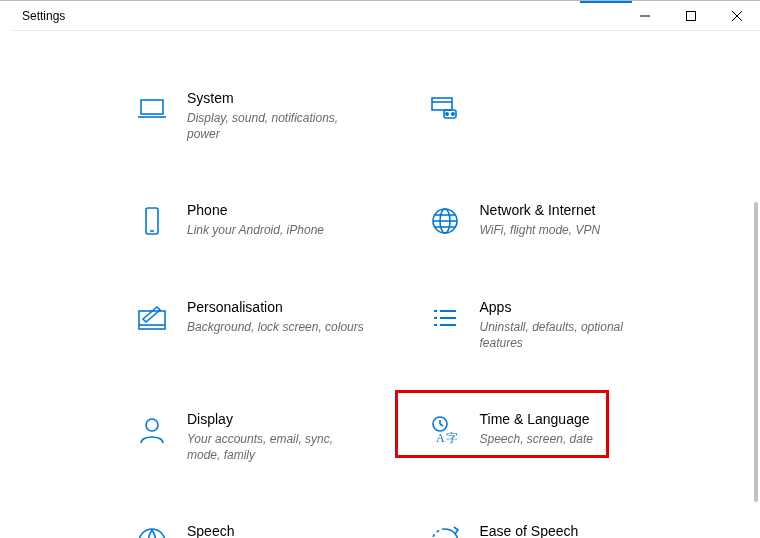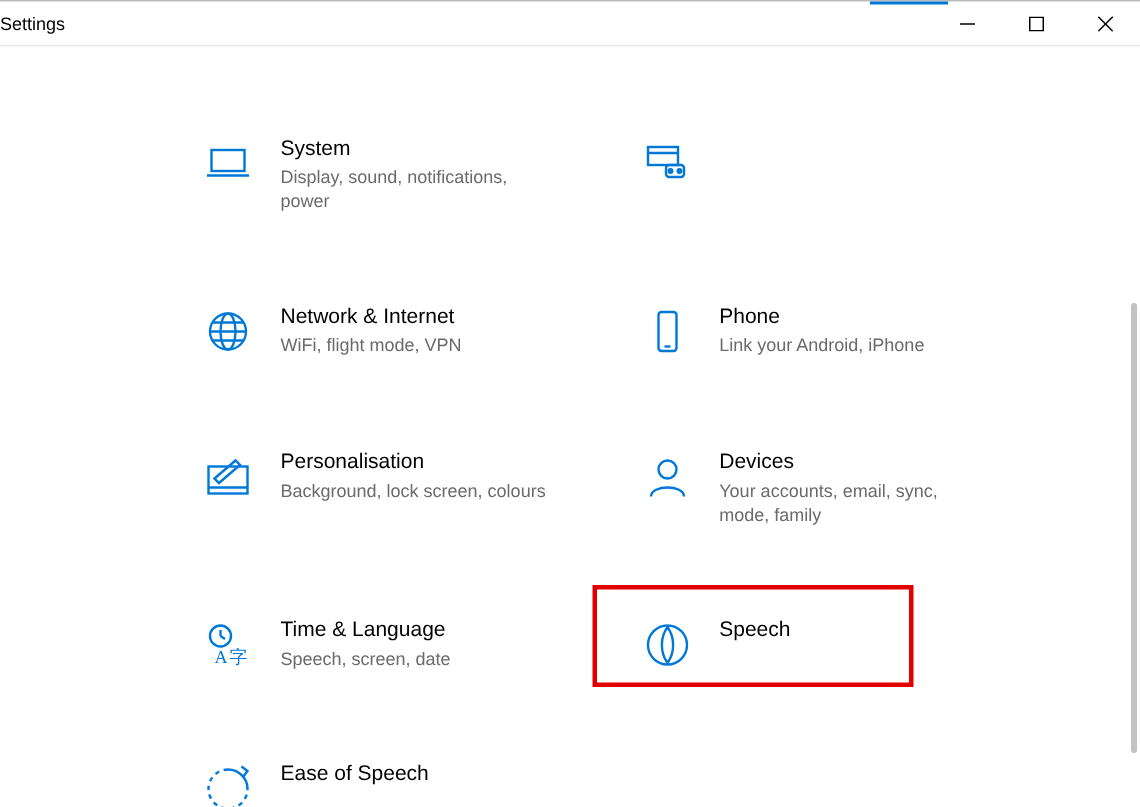--- a/index.html
+++ b/index.html
@@ -19,23 +19,25 @@
     left: 580px;
     width: 52px;
     height: 3px;
     background: #0078d7;
   }
   .titlebar {
     height: 30px;
     display: flex;
     align-items: center;
     justify-content: space-between;
+    padding-left: 10px;
     font-size: 12px;
     color: #000;
     border-bottom: 1px solid #e8e8e8;
+    margin-left: 12px;
   }
   .win-controls {
     display: flex;
   }
   .win-btn {
     width: 46px;
     height: 30px;
     display: flex;
     align-items: center;
     justify-content: center;
@@ -81,20 +83,21 @@
   .cat-text { max-width: 180px; }
   .cat-title {
     font-size: 14px;
     color: #000;
     margin-bottom: 4px;
   }
   .cat-desc {
     font-size: 12px;
     color: #6a6a6a;
     line-height: 1.35;
+    font-style: italic;
   }
   .highlight-box {
     position: absolute;
     border: 3px solid #e00000;
     pointer-events: none;
     left: 395px;
     top: 389px;
     width: 214px;
     height: 68px;
   }
@@ -161,70 +164,86 @@
             <rect x="16" y="18" width="12" height="8" rx="2"></rect>
             <circle cx="19" cy="22" r="1.2" fill="#0078d7"></circle>
             <circle cx="25" cy="22" r="1.2" fill="#0078d7"></circle>
           </svg>
         </span>
       </div>
 
       <div class="category">
         <span class="cat-icon">
           <svg width="34" height="34" viewBox="0 0 34 34" fill="none" stroke="#0078d7" stroke-width="1.6">
+            <rect x="11" y="4" width="12" height="26" rx="2"></rect>
+            <line x1="15" y1="27" x2="19" y2="27"></line>
+          </svg>
+        </span>
+        <div class="cat-text">
+          <div class="cat-title">Phone</div>
+          <div class="cat-desc">Link your Android, iPhone</div>
+        </div>
+      </div>
+
+      <div class="category">
+        <span class="cat-icon">
+          <svg width="34" height="34" viewBox="0 0 34 34" fill="none" stroke="#0078d7" stroke-width="1.6">
             <circle cx="17" cy="17" r="12"></circle>
             <ellipse cx="17" cy="17" rx="5" ry="12"></ellipse>
             <line x1="5" y1="17" x2="29" y2="17"></line>
             <line x1="7" y1="11" x2="27" y2="11"></line>
             <line x1="7" y1="23" x2="27" y2="23"></line>
           </svg>
         </span>
         <div class="cat-text">
           <div class="cat-title">Network &amp; Internet</div>
           <div class="cat-desc">WiFi, flight mode, VPN</div>
         </div>
       </div>
 
       <div class="category">
         <span class="cat-icon">
           <svg width="34" height="34" viewBox="0 0 34 34" fill="none" stroke="#0078d7" stroke-width="1.6">
-            <rect x="11" y="4" width="12" height="26" rx="2"></rect>
-            <line x1="15" y1="27" x2="19" y2="27"></line>
-          </svg>
-        </span>
-        <div class="cat-text">
-          <div class="cat-title">Phone</div>
-          <div class="cat-desc">Link your Android, iPhone</div>
-        </div>
-      </div>
-
-      <div class="category">
-        <span class="cat-icon">
-          <svg width="34" height="34" viewBox="0 0 34 34" fill="none" stroke="#0078d7" stroke-width="1.6">
             <rect x="4" y="10" width="26" height="18"></rect>
             <line x1="4" y1="24" x2="30" y2="24"></line>
             <path d="M8 18 L22 6 L25 9 L11 21 Z"></path>
           </svg>
         </span>
         <div class="cat-text">
           <div class="cat-title">Personalisation</div>
           <div class="cat-desc">Background, lock screen, colours</div>
         </div>
       </div>
 
+      <div class="category">
+        <span class="cat-icon">
+          <svg width="34" height="34" viewBox="0 0 34 34" fill="none" stroke="#0078d7" stroke-width="2">
+            <line x1="6" y1="10" x2="9" y2="10"></line>
+              <line x1="12" y1="10" x2="28" y2="10"></line>
+            <line x1="6" y1="17" x2="9" y2="17"></line>
+              <line x1="12" y1="17" x2="28" y2="17"></line>
+            <line x1="6" y1="24" x2="9" y2="24"></line>
+              <line x1="12" y1="24" x2="28" y2="24"></line>
+          </svg>
+        </span>
+        <div class="cat-text">
+          <div class="cat-title">Apps</div>
+          <div class="cat-desc">Uninstall, defaults, optional features</div>
+        </div>
+      </div>
 
       <div class="category">
         <span class="cat-icon">
           <svg width="34" height="34" viewBox="0 0 34 34" fill="none" stroke="#0078d7" stroke-width="1.6">
             <circle cx="17" cy="12" r="6"></circle>
             <path d="M6 30 C6 22 28 22 28 30"></path>
           </svg>
         </span>
         <div class="cat-text">
-          <div class="cat-title">Devices</div>
+          <div class="cat-title">Display</div>
           <div class="cat-desc">Your accounts, email, sync, mode, family</div>
         </div>
       </div>
 
       <div class="category">
         <span class="cat-icon">
           <svg width="34" height="34" viewBox="0 0 34 34" fill="none" stroke="#0078d7" stroke-width="1.6">
             <circle cx="12" cy="11" r="7"></circle>
             <line x1="12" y1="7" x2="12" y2="11"></line>
               <line x1="12" y1="11" x2="15" y2="13"></line>

